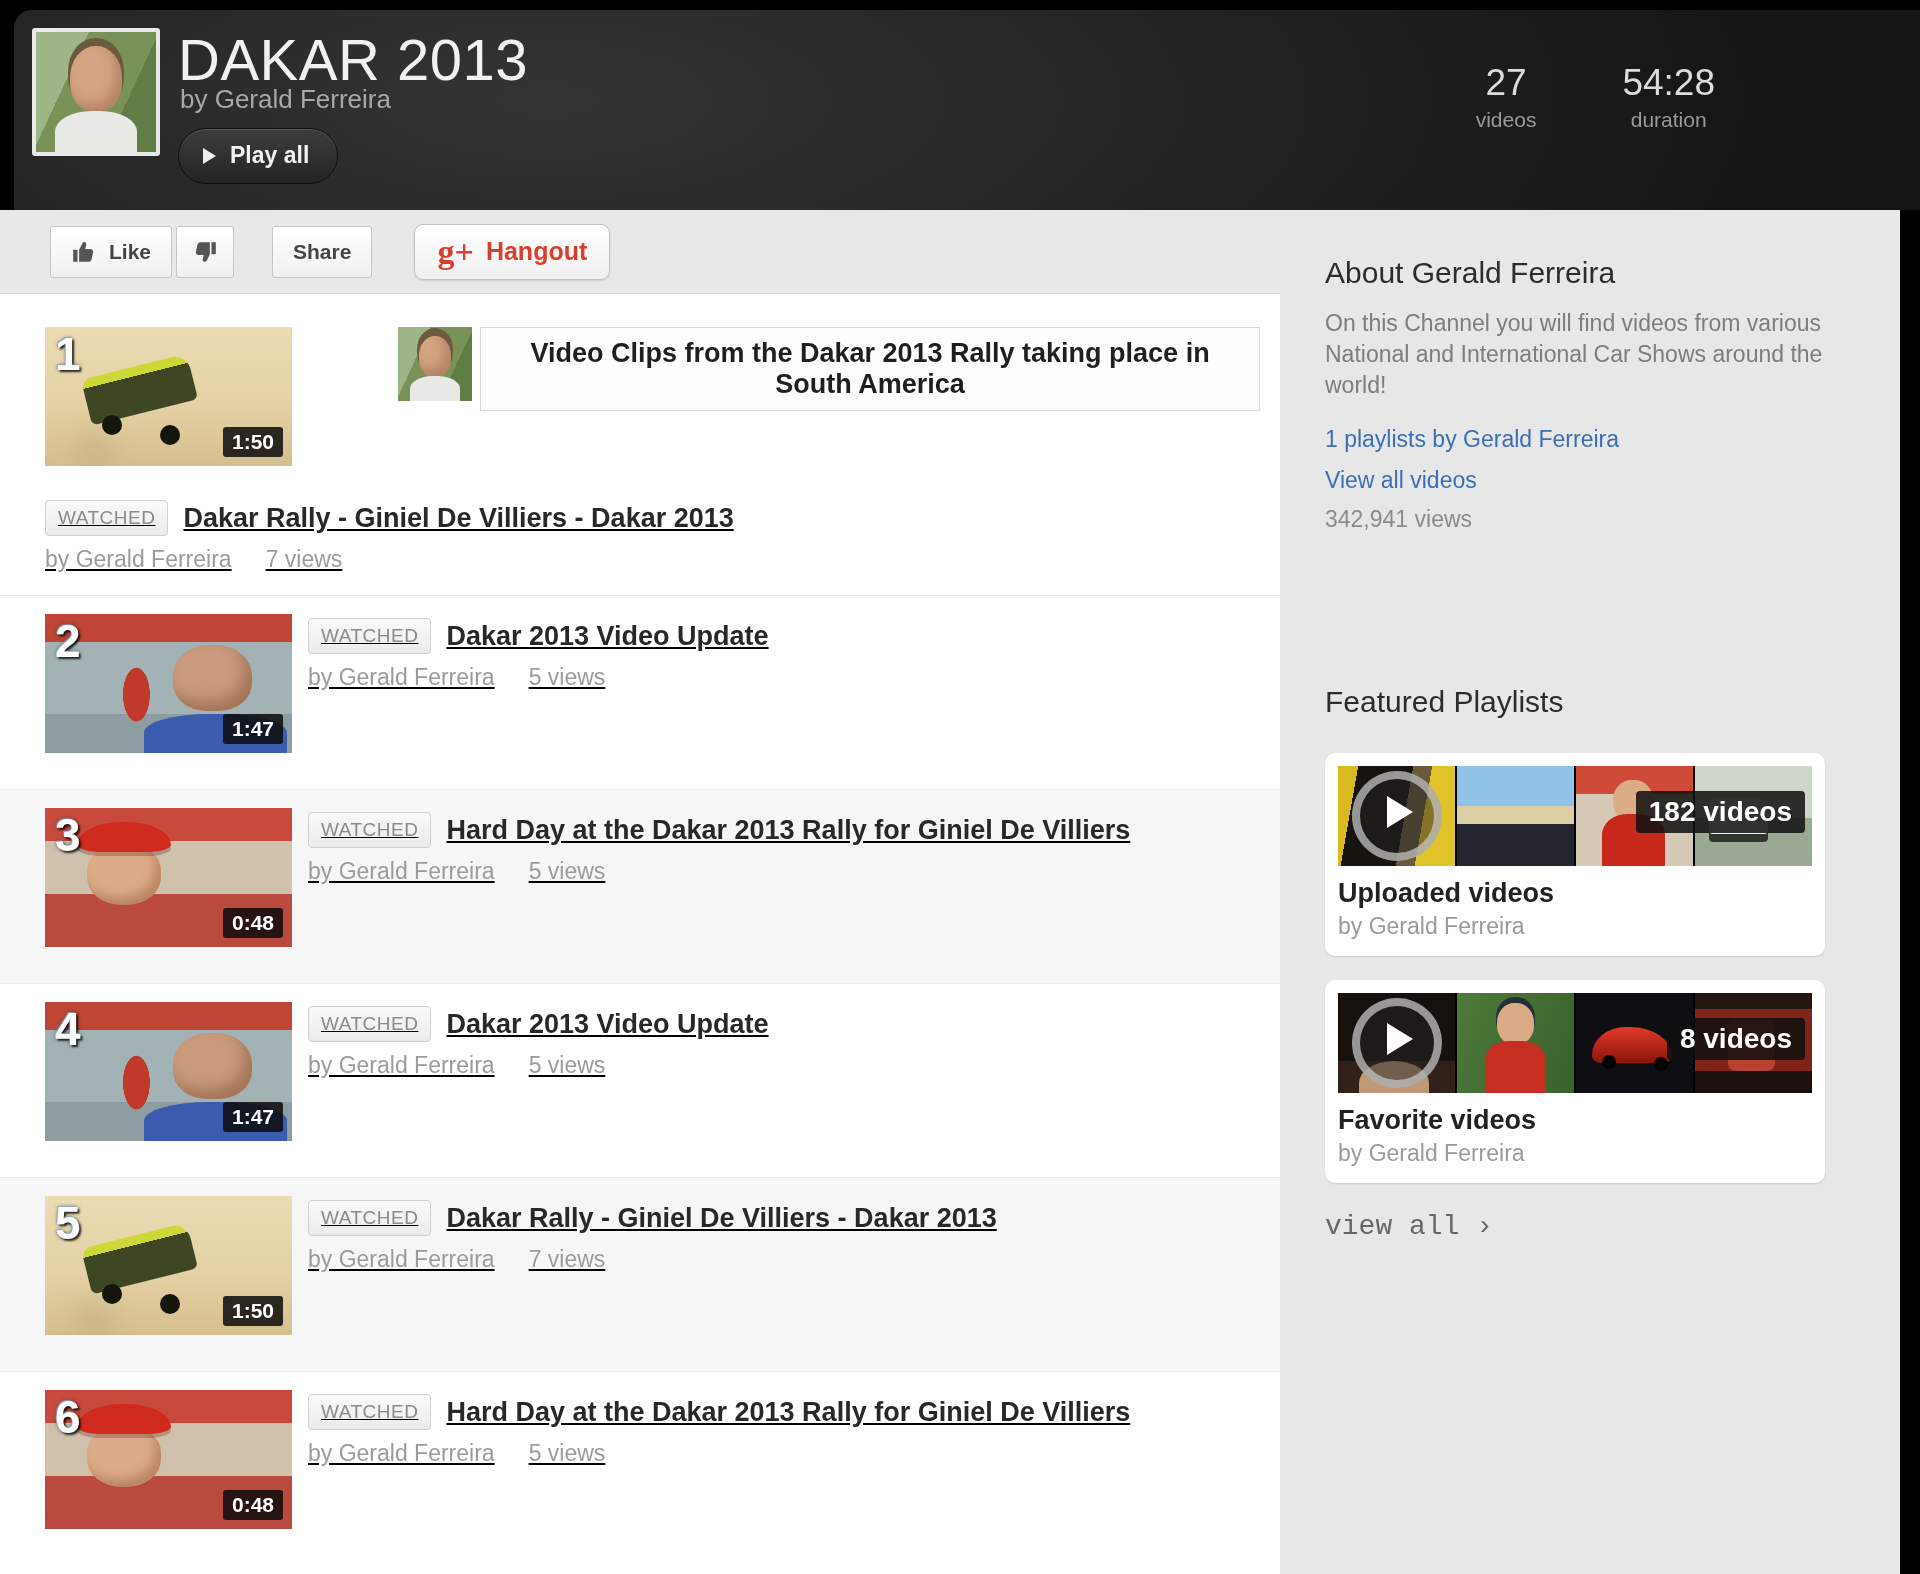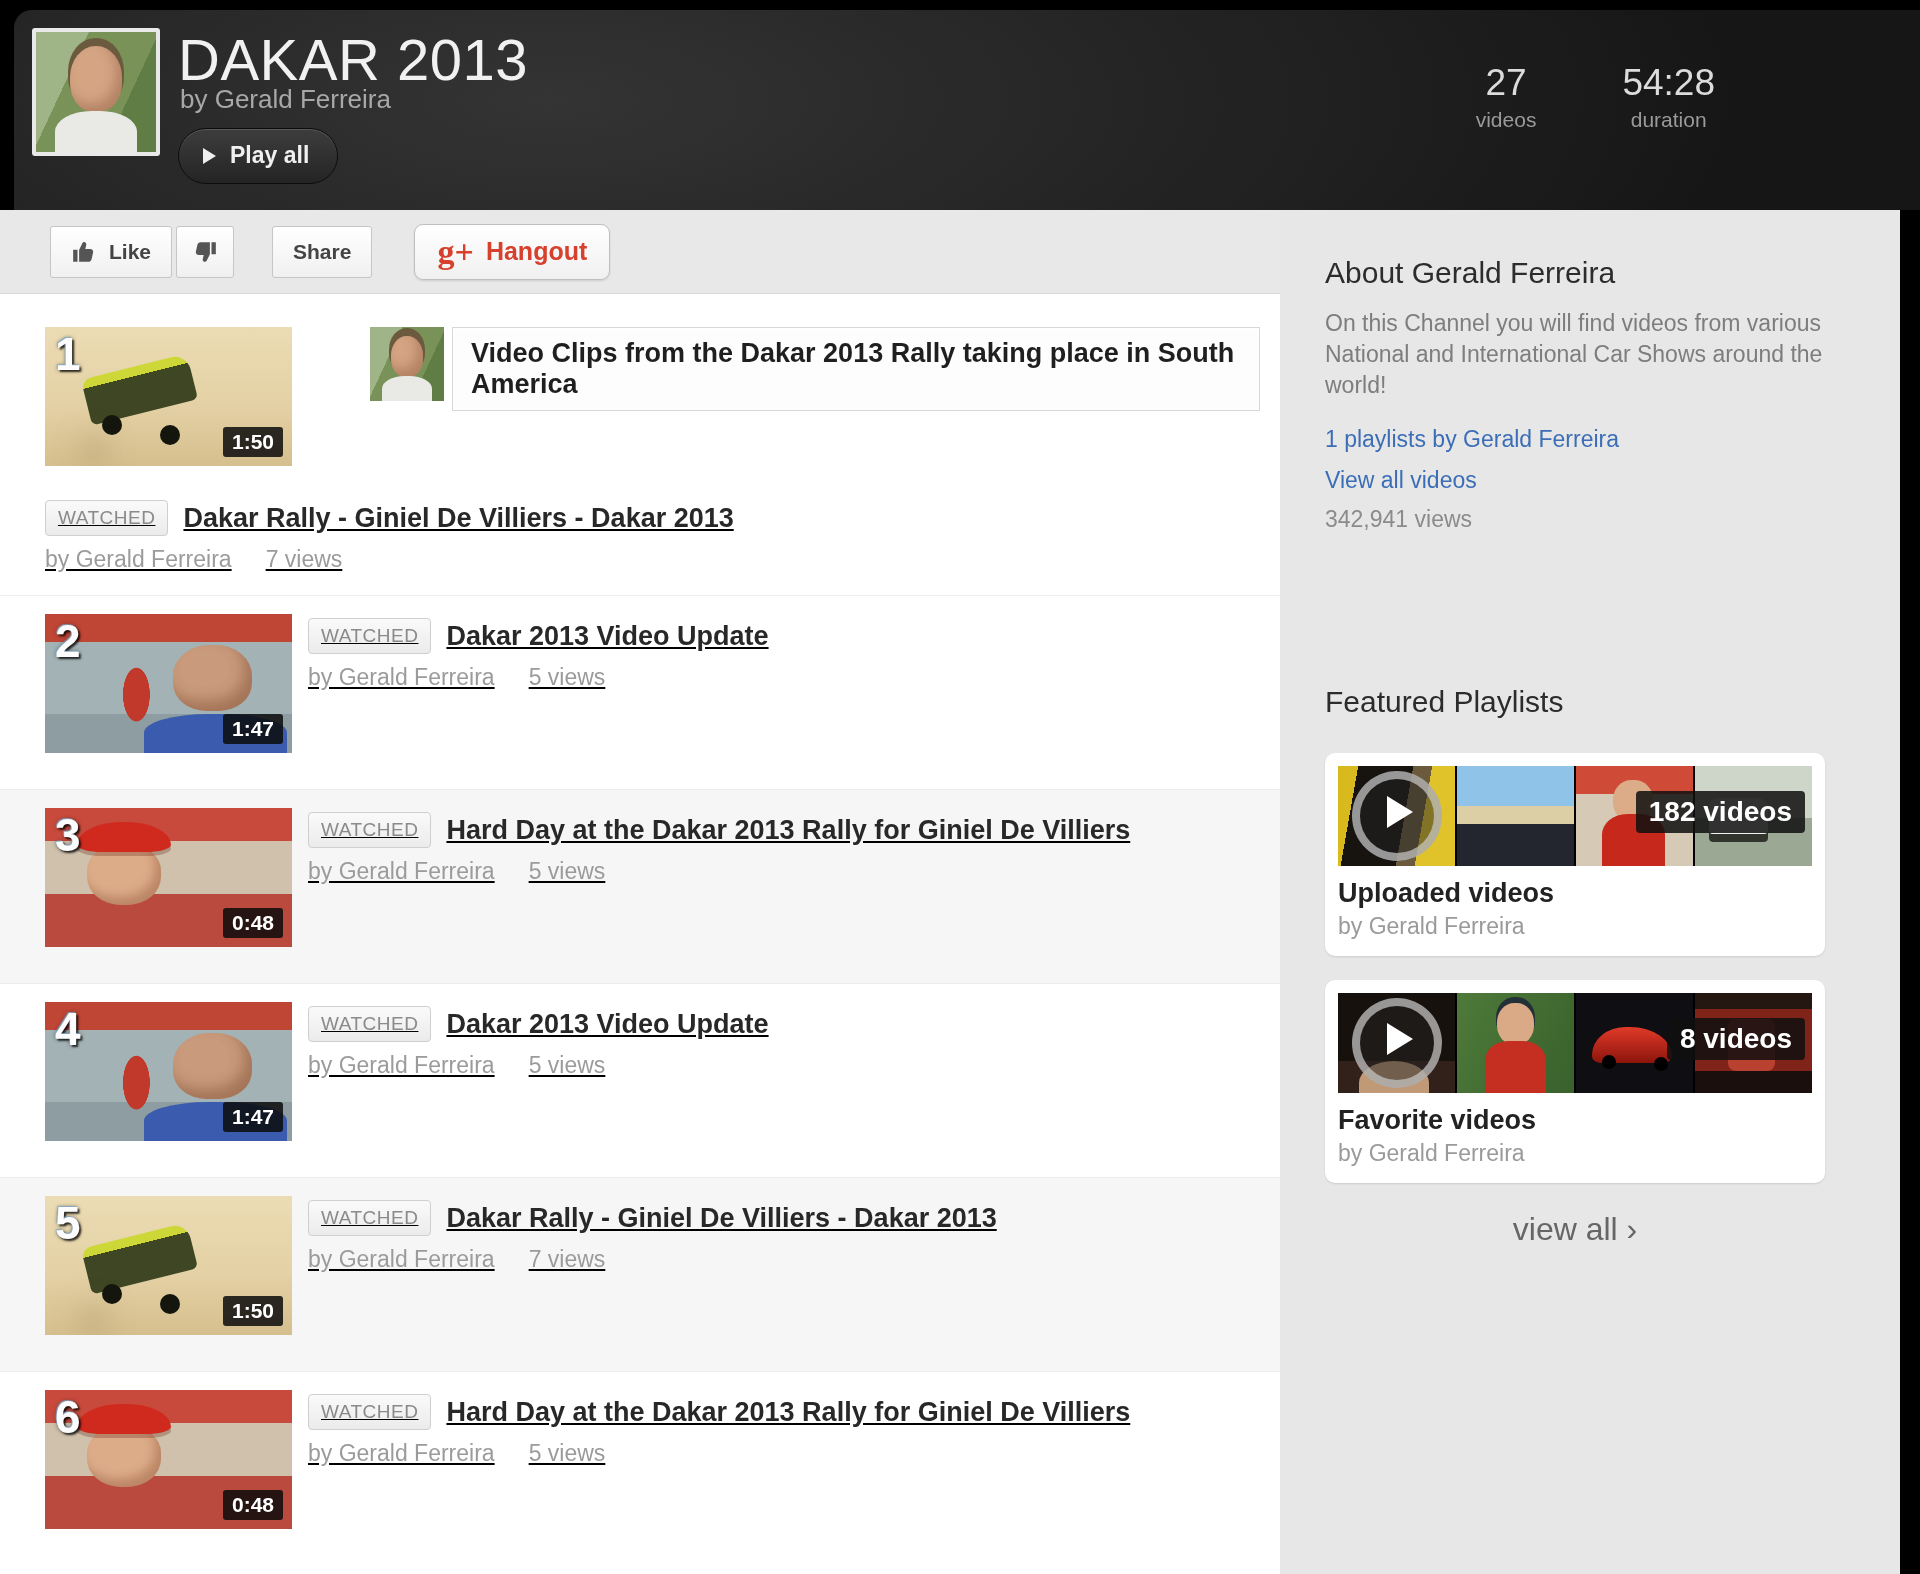--- a/index.html
+++ b/index.html
@@ -62,21 +62,21 @@
   .meta{flex:1;margin-left:16px;margin-top:4px;min-width:300px;text-decoration:underline;}
   .vrow.first .meta{flex-basis:100%;margin-left:0;margin-top:34px;}
   .titleline{display:flex;align-items:center;gap:15px;}
   .watched{font-size:19px;color:#8a8a8a;letter-spacing:.5px;background:linear-gradient(180deg,#fafafa,#ebebeb);
     border:1px solid #cfcfcf;border-radius:4px;padding:6px 12px;white-space:nowrap;}
   .vtitle{font-size:27px;font-weight:bold;color:var(--c-title,#282828);text-decoration:none;}
   .byline{margin-top:10px;font-size:23px;color:#9b9b9b;display:flex;gap:34px;}
 
   
   .cbox-wrap{display:none;}
-  .vrow.first .cbox-wrap{display:flex;flex:1;margin-left:78px;align-items:flex-start;}
+  .vrow.first .cbox-wrap{display:flex;flex:1;margin-left:106px;align-items:flex-start;text-align:center;}
   .c-avatar{width:74px;height:74px;flex:0 0 74px;position:relative;overflow:hidden;background:#8fa668;}
   .cbox{flex:1;margin-left:8px;min-height:66px;background:#fdfdfd;border:1px solid #d8d8d8;
     box-shadow:inset 0 1px 0 #fff;display:flex;align-items:center;padding:10px 18px;}
   .cbox .ctext{font-size:27px;font-weight:bold;color:#1f1f1f;}
 
   
   .art{position:absolute;inset:0;overflow:hidden;}
   .art::before,.art::after{content:"";position:absolute;}
 
   .art-dune{background:linear-gradient(180deg,#ecdcb4 0%,#e4d1a5 55%,#d6bf8e 100%);}
@@ -119,21 +119,21 @@
   .mini{position:relative;flex:1;overflow:hidden;background:#222;}
   .mini::before,.mini::after{content:"";position:absolute;}
   .playov{position:absolute;left:14px;top:5px;width:90px;height:90px;border-radius:50%;
     background:rgba(35,35,35,.5);border:8px solid rgba(200,200,200,.72);z-index:3;}
   .playov::after{content:"";position:absolute;left:27px;top:17px;width:0;height:0;
     border-left:26px solid #fff;border-top:16px solid transparent;border-bottom:16px solid transparent;}
   .plcount{position:absolute;right:7px;top:25px;z-index:4;background:rgba(15,15,15,.85);
     color:#fff;font-size:28px;font-weight:bold;padding:5px 13px;border-radius:4px;}
   .pltitle{margin-top:12px;font-size:27px;font-weight:bold;color:#222;}
   .plby{margin-top:4px;font-size:23px;color:#9a9a9a;}
-  .viewall{margin-top:28px;width:500px;text-align:center;font-size:32px;color:#666;cursor:pointer;}
+  .viewall{margin-top:28px;width:500px;text-align:left;font-size:28px;color:#666;cursor:pointer;font-family:Liberation Mono, monospace;}
 
   
   .m-interior{background:linear-gradient(100deg,#d8b91e 0 15%,#17130f 15% 56%,#6b5a3c 56% 70%,#e0c22a 70% 100%);}
   .m-windshield{background:linear-gradient(180deg,#8fc3e8 0 40%,#dccfa6 40% 58%,#23262e 58% 100%);}
   .m-redcapman{background:linear-gradient(180deg,#cf4a37 0 28%,#d6c9b5 28% 100%);}
   .m-redcapman::before{left:32%;top:14%;width:34%;height:42%;background:#dcab88;border-radius:46%;}
   .m-redcapman::after{left:22%;top:48%;width:54%;height:52%;background:#c6281b;border-radius:40% 40% 0 0;}
   .m-truck{background:linear-gradient(180deg,#cdd6c9 0 52%,#9aa894 52% 100%);}
   .m-truck::before{left:12%;top:32%;width:50%;height:44%;background:#f2f2ee;border-radius:8px 10px 4px 4px;
     box-shadow:inset 0 -8px 0 #30342c;}

